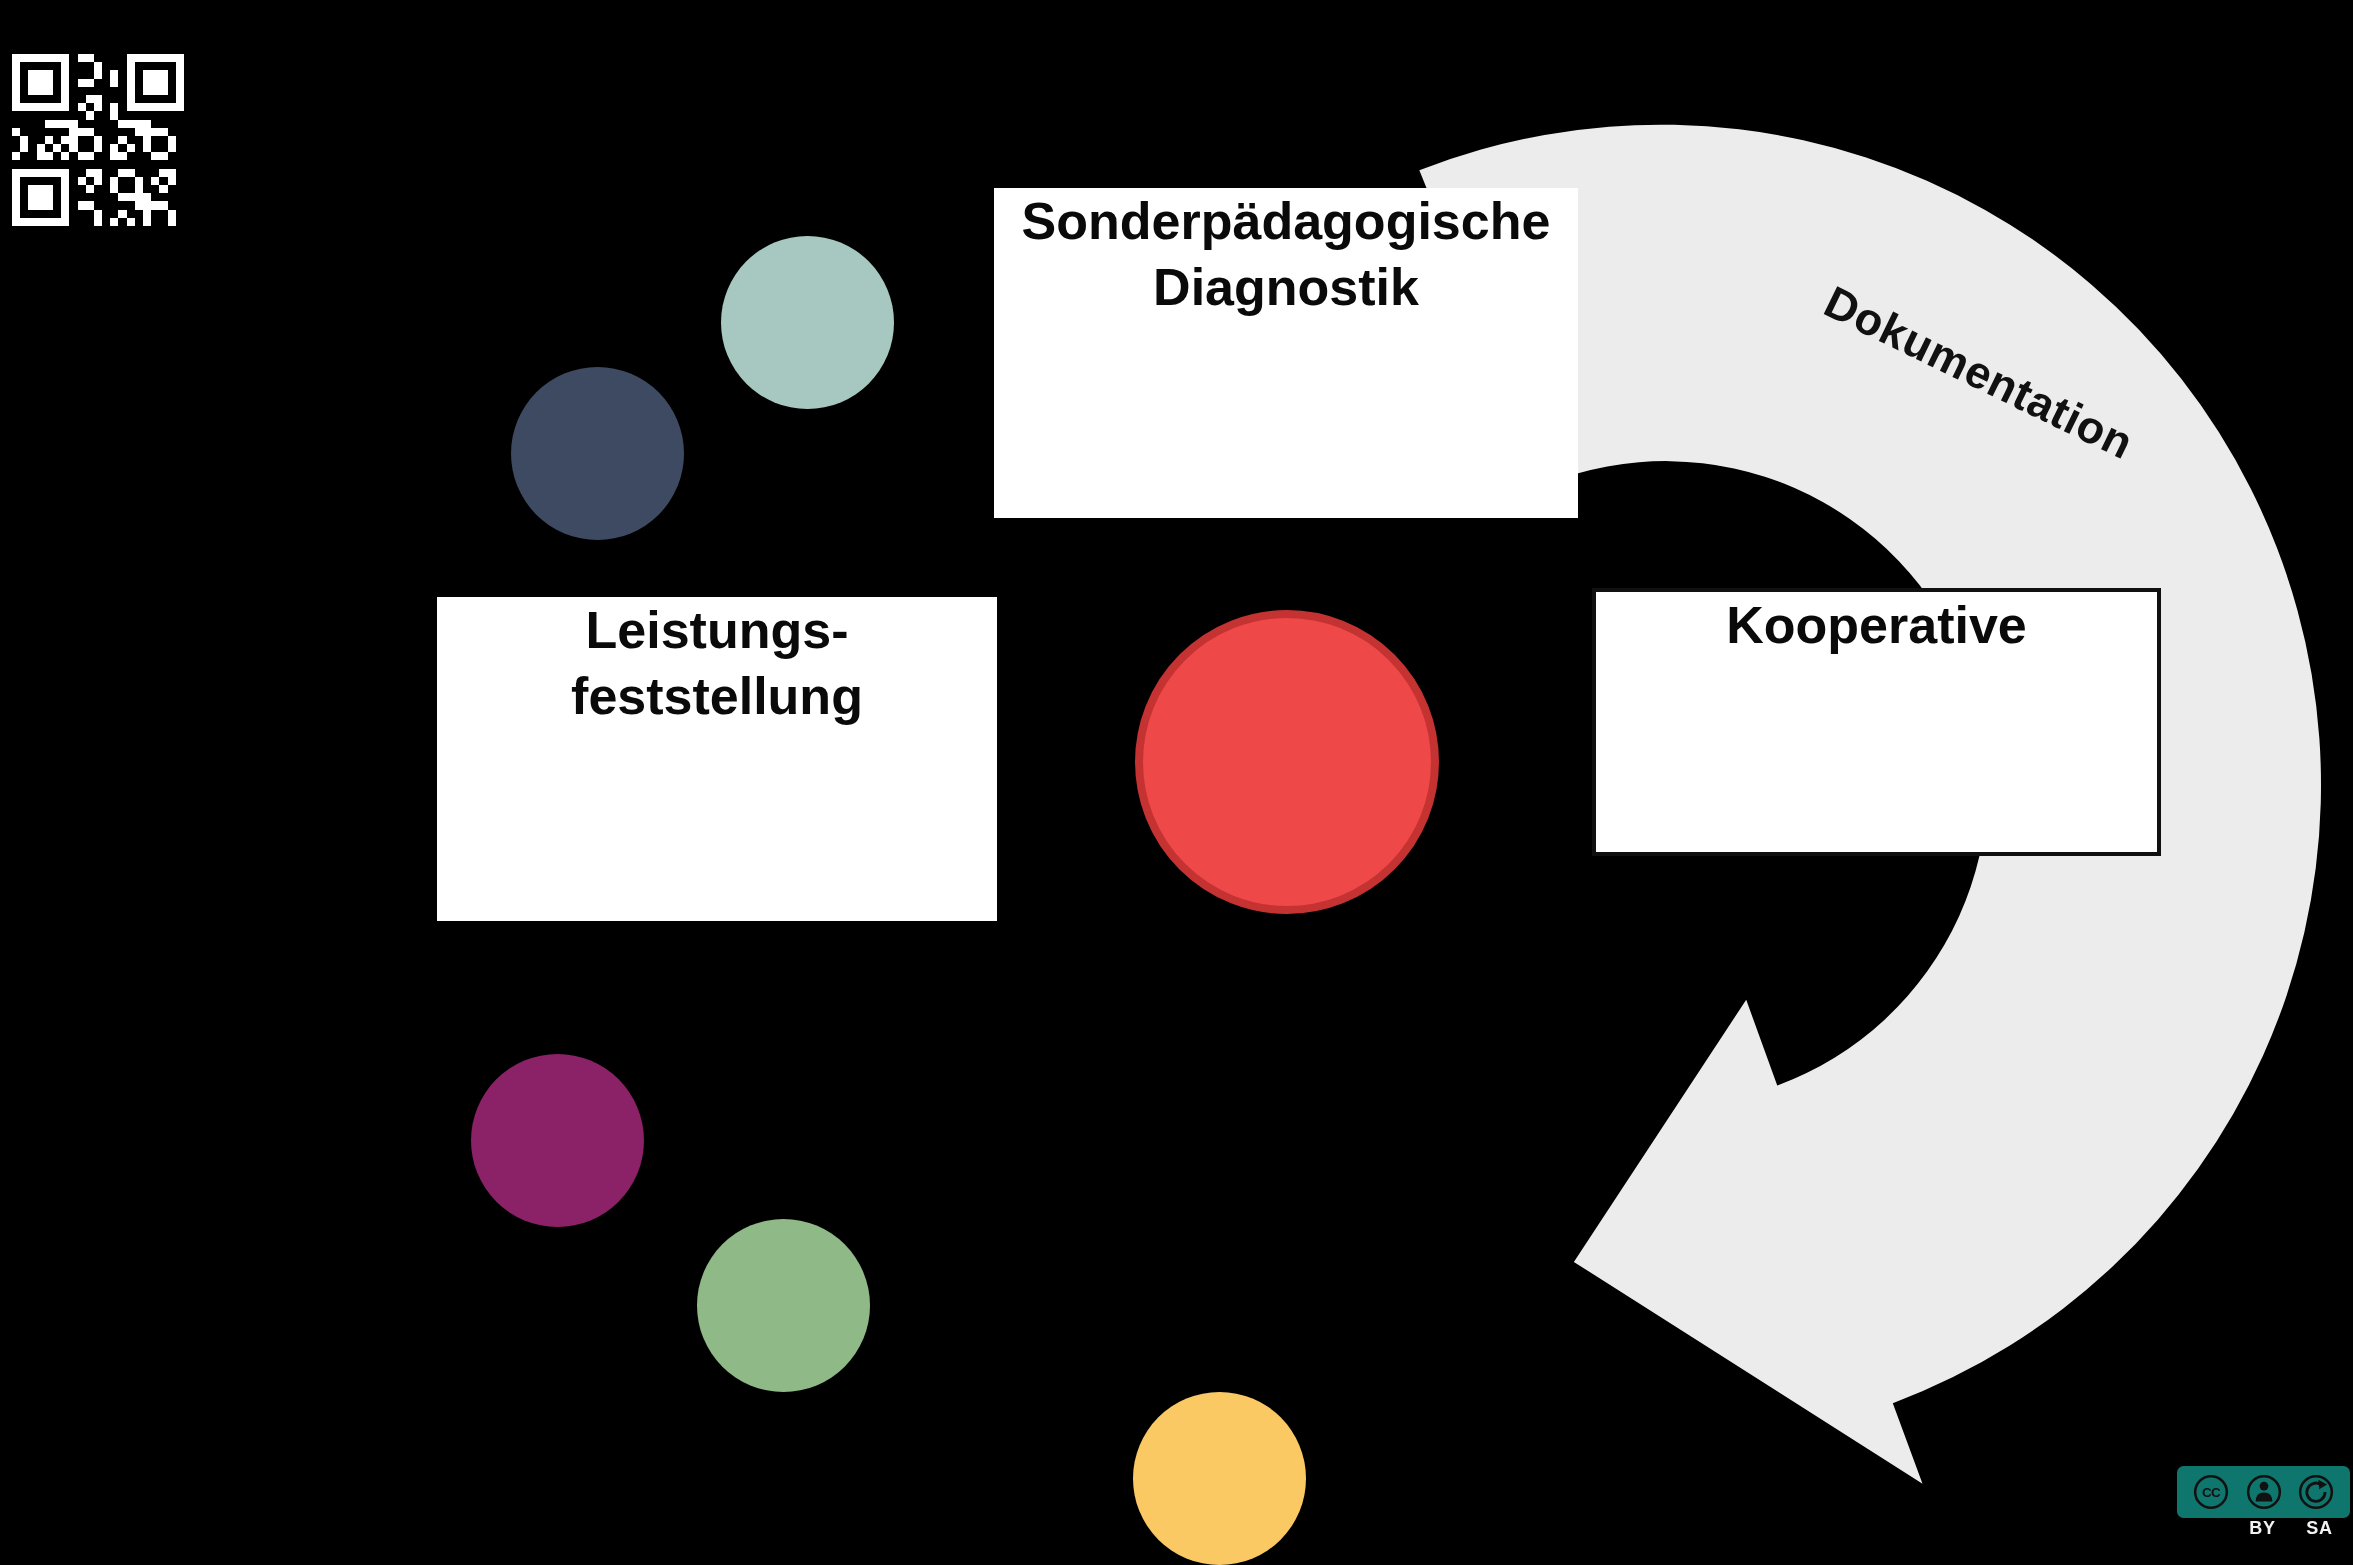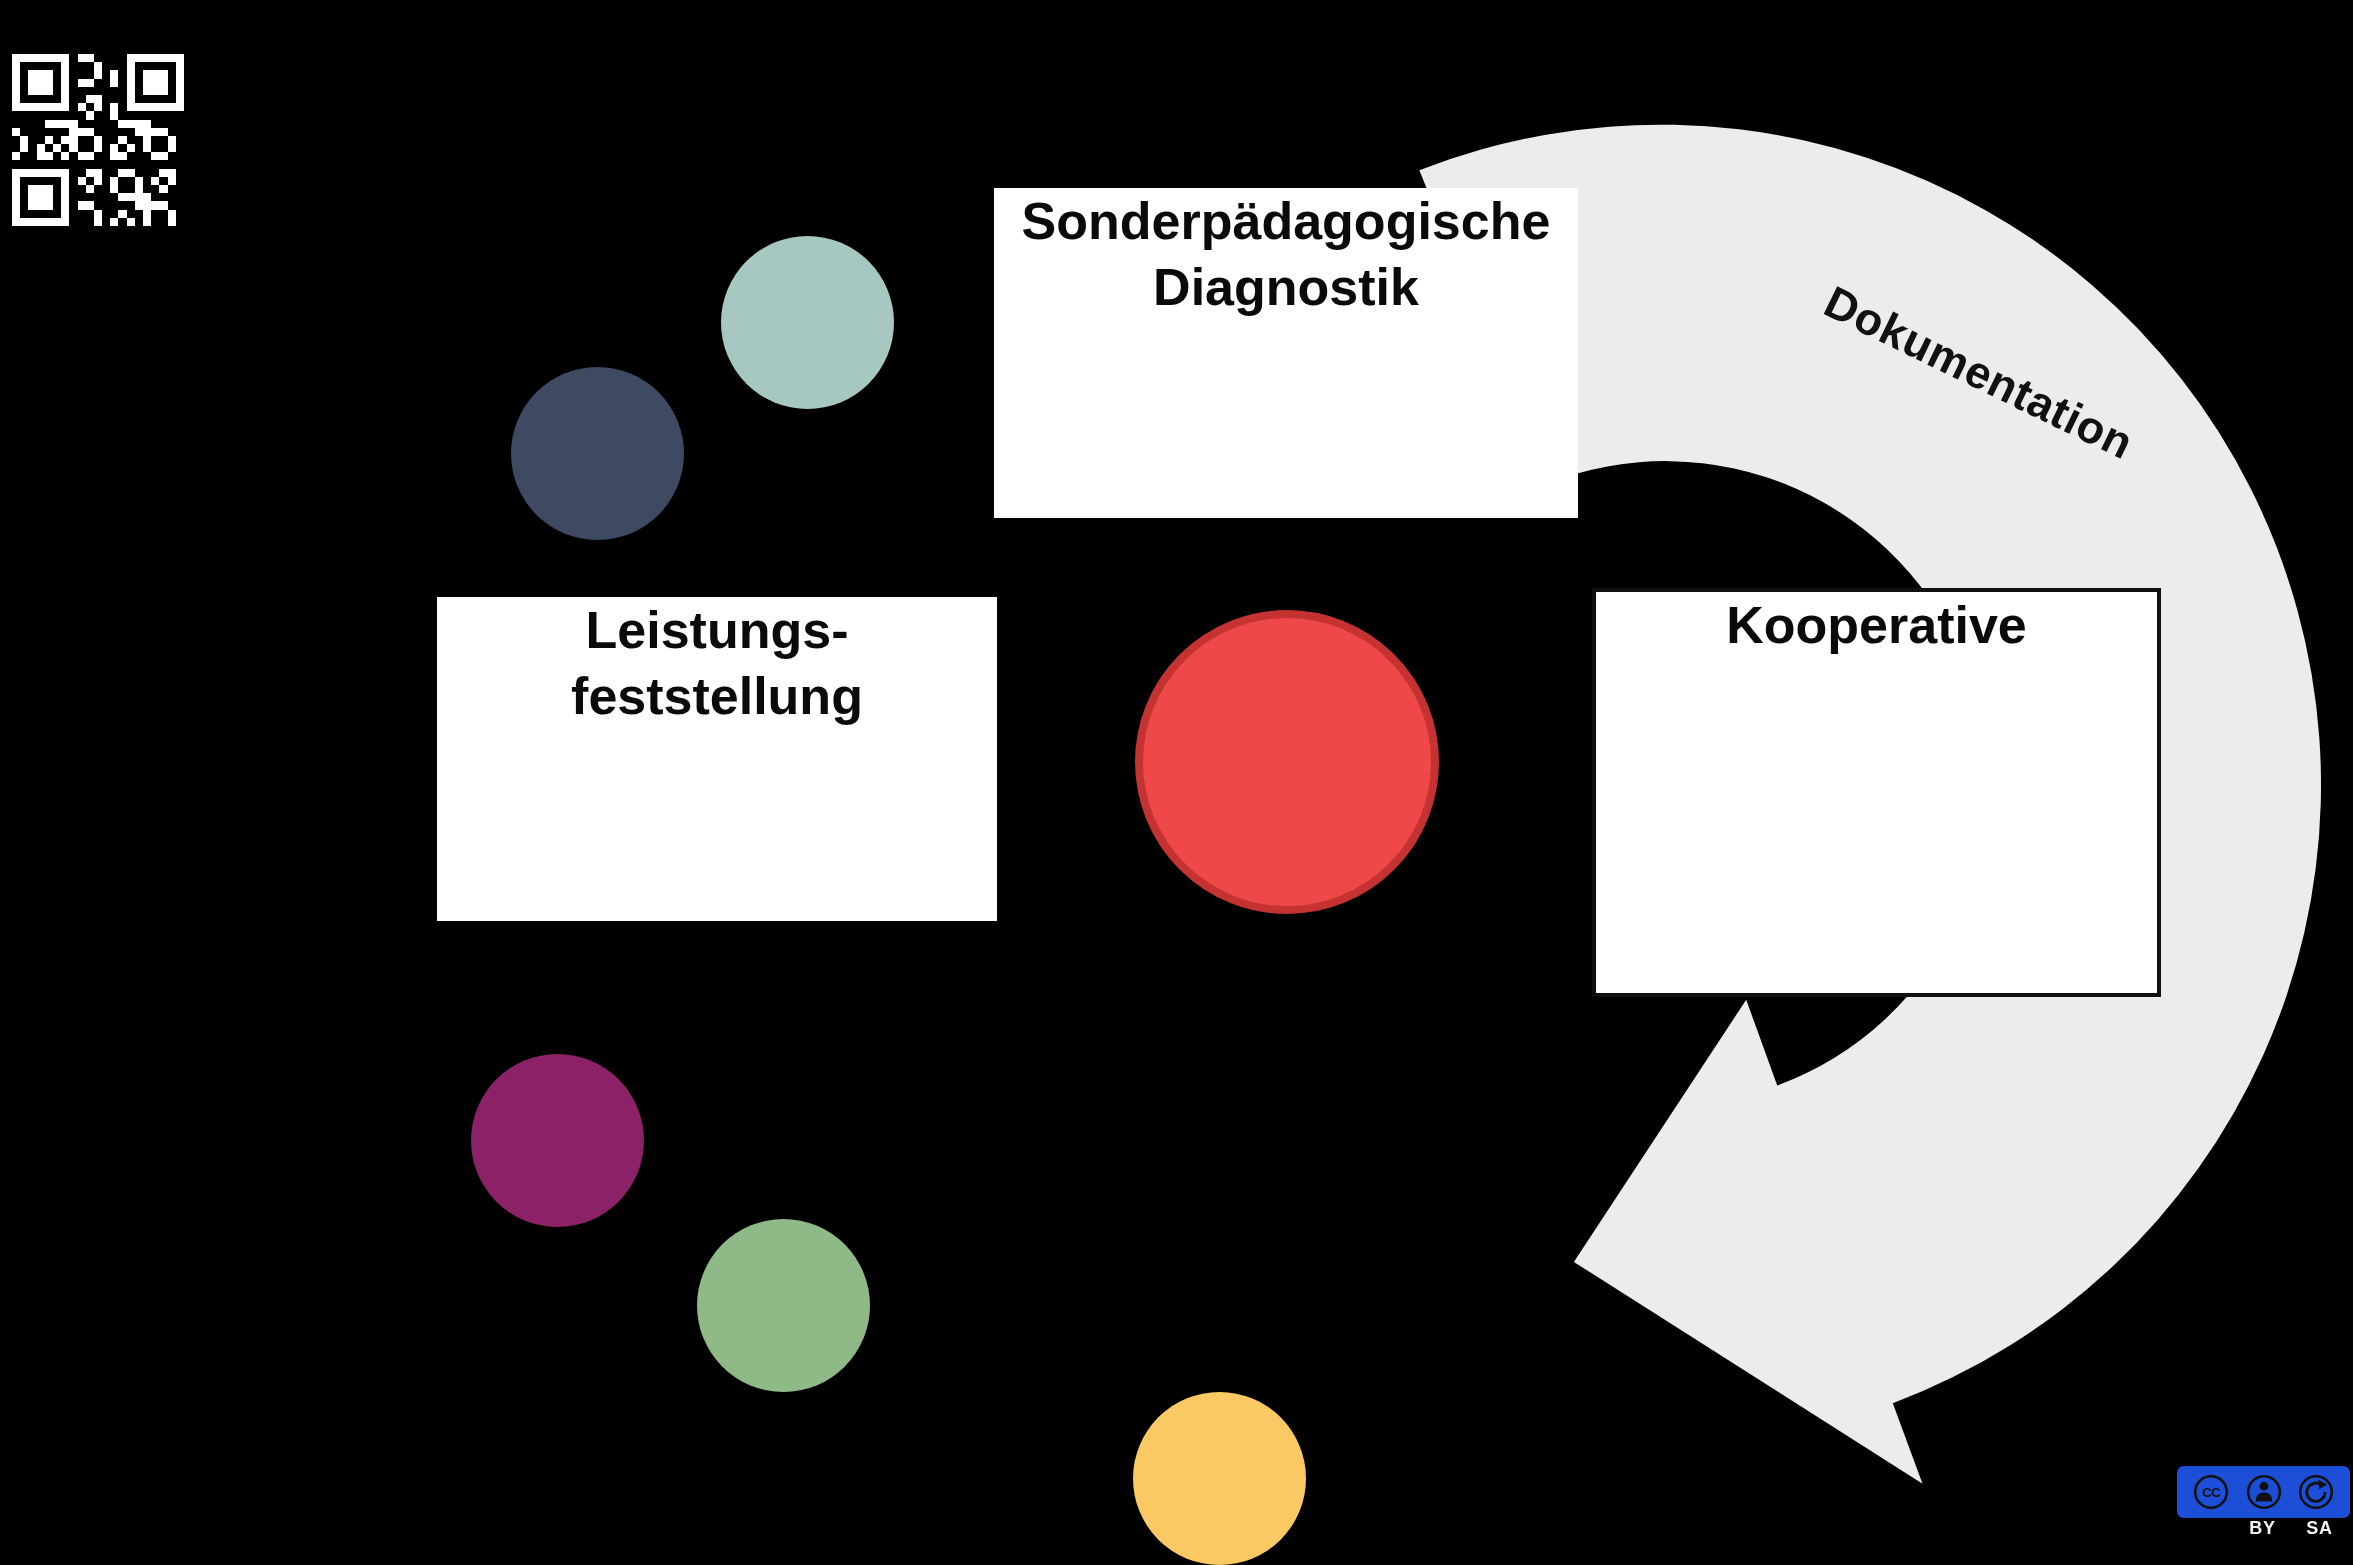--- a/index.html
+++ b/index.html
@@ -21,39 +21,39 @@
 
   
   .box {
     position:absolute; z-index:3; background:#ffffff;
     display:flex; flex-direction:column; align-items:center; 
     text-align:center; color:#0a0a0a; font-weight:bold;
     font-size:52px; line-height:1.27;
   }
   .box-diagnostik  { left:994px; top:188px;  width:584px; height:330px; }
   .box-leistung    { left:437px;  top:597px;  width:560px; height:324px; }
-  .box-kooperativ  { left:1592px; top:588px;  width:569px; height:409px; border:4.6px solid #101010; }
+  .box-kooperativ  { left:1592px; top:588px;  width:569px; height:268px; border:4.6px solid #101010; }
   .box-individuell { left:994px; top:995px; width:584px; height:330px; }
 
   
   .circle { position:absolute; border-radius:50%; z-index:2; }
   .c-teal   { left:721px; top:236px;  width:173px; height:173px; }
   .c-slate  { left:511px;  top:367px;  width:173px; height:173px; }
   .c-red    { left:1135px; top:610px;  width:304px; height:304px; border:8px solid #c43232; }
   .c-purple { left:471px;  top:1054px; width:173px; height:173px; }
   .c-green  { left:697px; top:1219px; width:173px; height:173px; }
   .c-yellow { left:1133px; top:1392px; width:173px; height:173px; }
 
   
   .qr { position:absolute; left:12px; top:54px; z-index:2; }
 
   
   .cc-badge { position:absolute; left:2177px; top:1466px; width:173px; z-index:4; }
   .cc-plate {
-    width:173px; height:52px; background:#1d4ed8; border-radius:6.6px;
+    width:173px; height:52px; background:#0f766e; border-radius:6.6px;
     display:flex; align-items:center; justify-content:space-evenly;
   }
   .cc-icon { width:38px; height:38px; display:block; }
   .ic-ring { fill:none; stroke:#111; stroke-width:3.2; }
   .ic-fill { fill:#111; }
   .ic-arc  { fill:none; stroke:#111; stroke-width:3.6; }
   .ic-text { font-family:"Liberation Sans", sans-serif; font-weight:bold; font-size:17px; text-anchor:middle; fill:#111; letter-spacing:-1px; }
   .cc-labels { margin-top:0; display:flex; }
   .cc-slot {
     width:57px; text-align:center; color:#f2f2f2;

